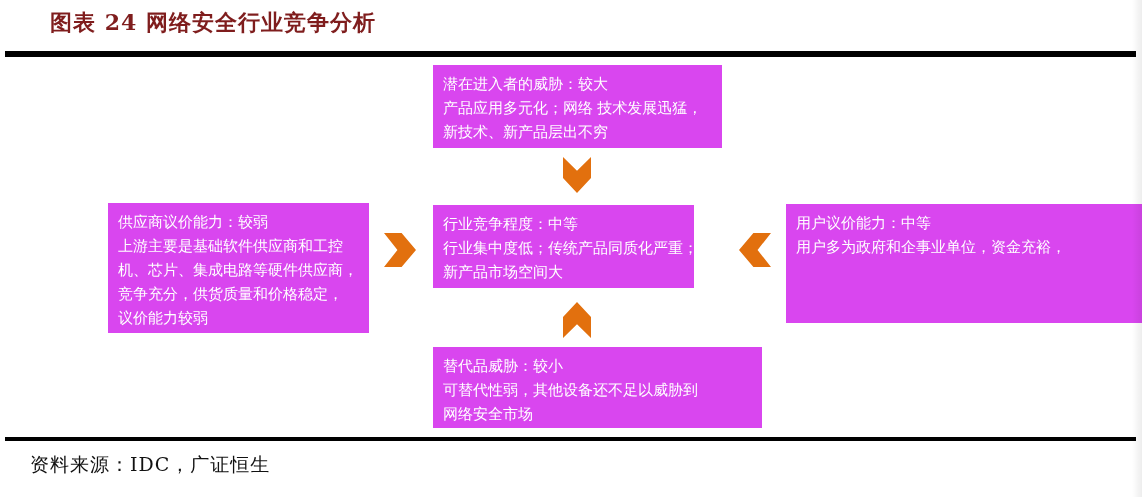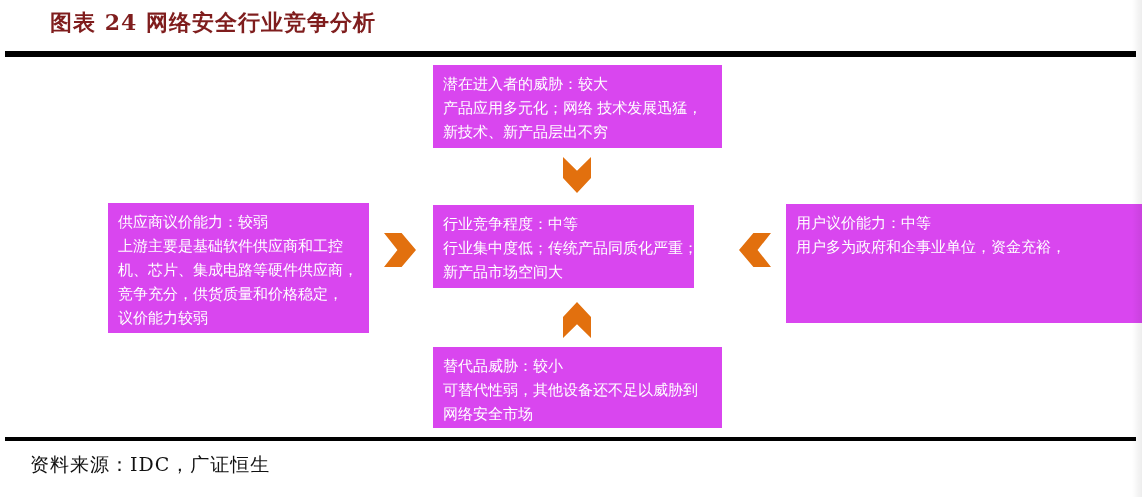--- a/index.html
+++ b/index.html
@@ -38,21 +38,21 @@
     color: #ffffff;
     font-size: 15px;
     line-height: 24px;
     padding: 7px 10px;
   }
   .box div { white-space: nowrap; }
   .box-top    { left: 433px; top: 65px;  width: 289px; height: 83px; }
   .box-left   { left: 108px; top: 203px; width: 261px; height: 130px; }
   .box-center { left: 433px; top: 205px; width: 261px; height: 83px; }
   .box-right  { left: 786px; top: 204px; width: 356px; height: 119px; }
-  .box-bottom { left: 433px; top: 347px; width: 289px; height: 81px; }
+  .box-bottom { left: 433px; top: 347px; width: 329px; height: 81px; }
   .chevron {
     position: absolute;
     background: #E2700E;
   }
   .chevron-down {
     left: 563px; top: 157px; width: 28px; height: 36px;
     clip-path: polygon(0 0, 50% 38%, 100% 0, 100% 58%, 50% 100%, 0 58%);
   }
   .chevron-up {
     left: 563px; top: 302px; width: 28px; height: 36px;

